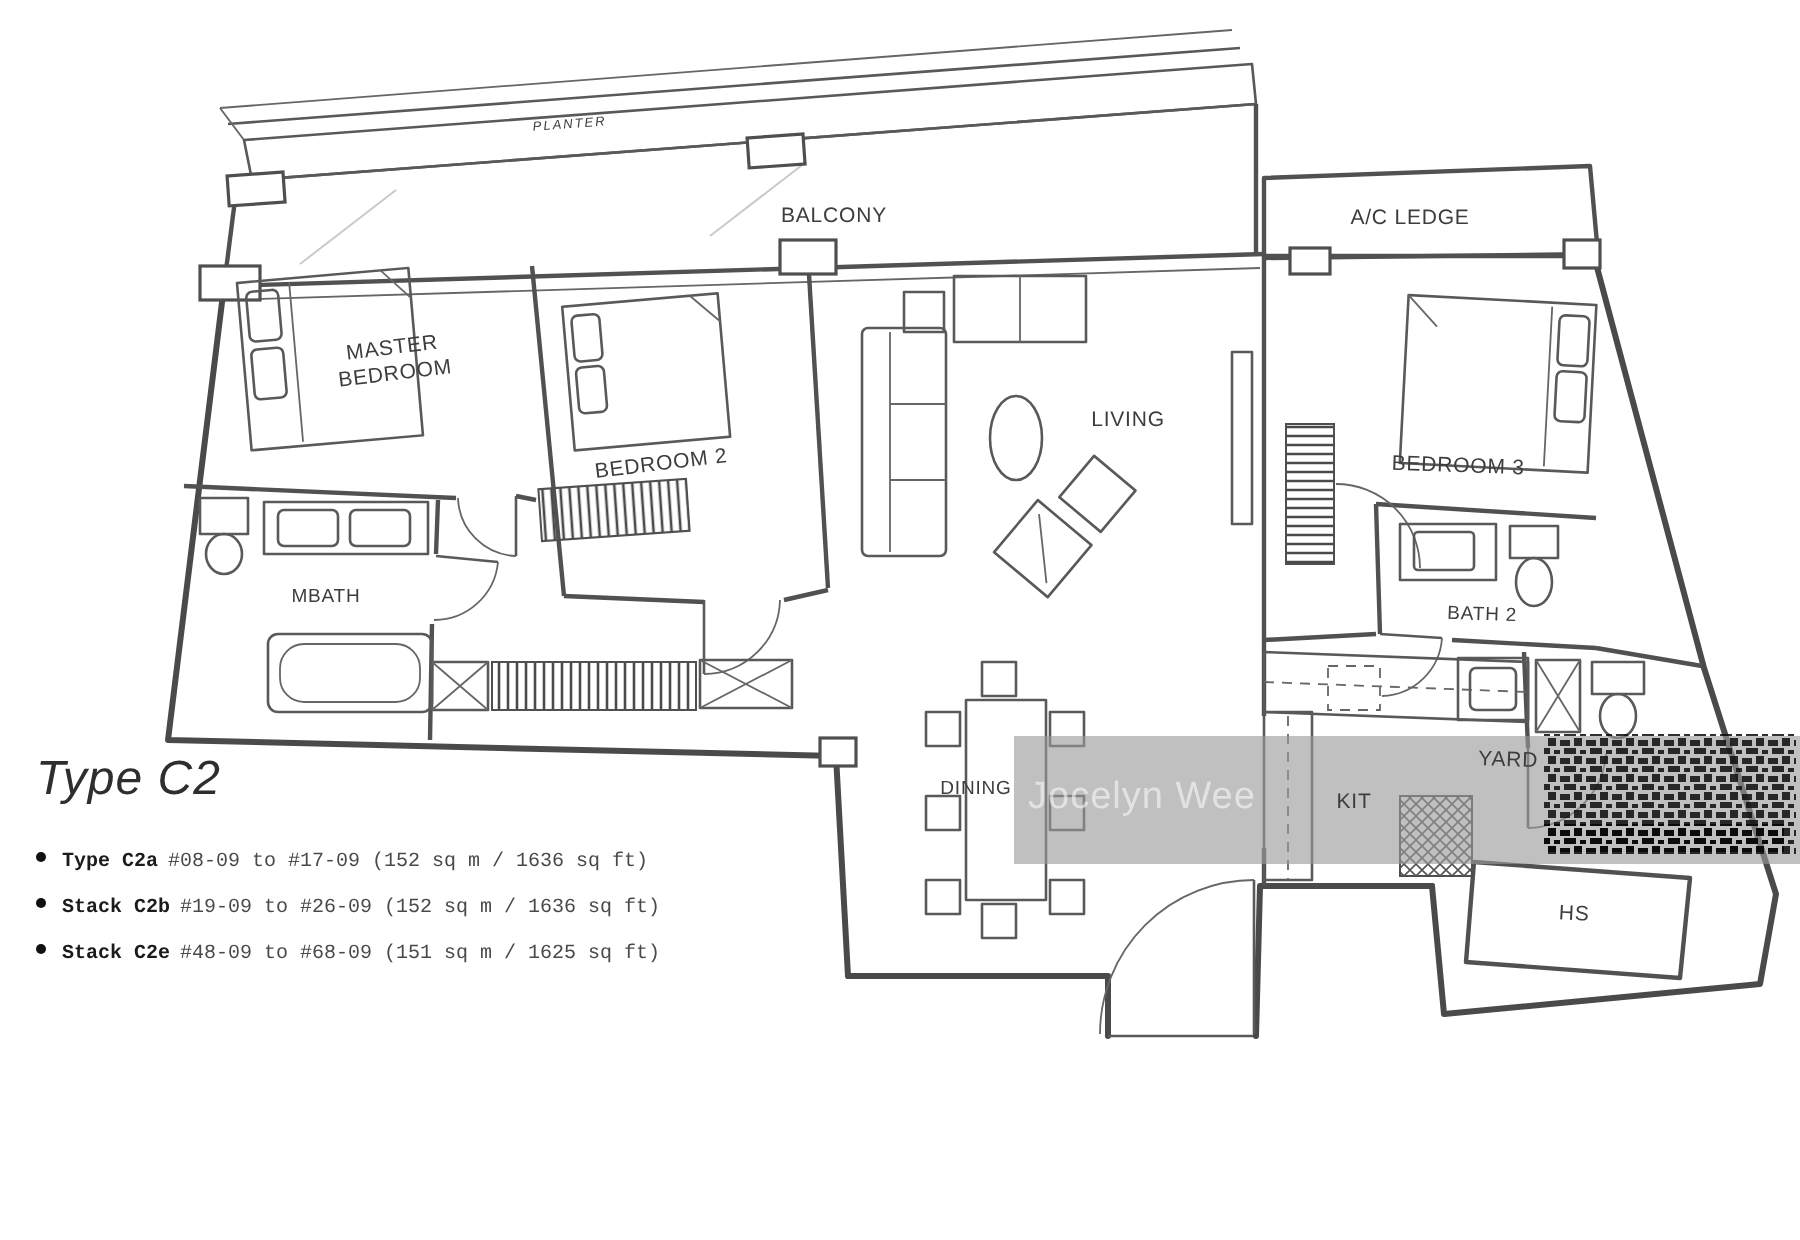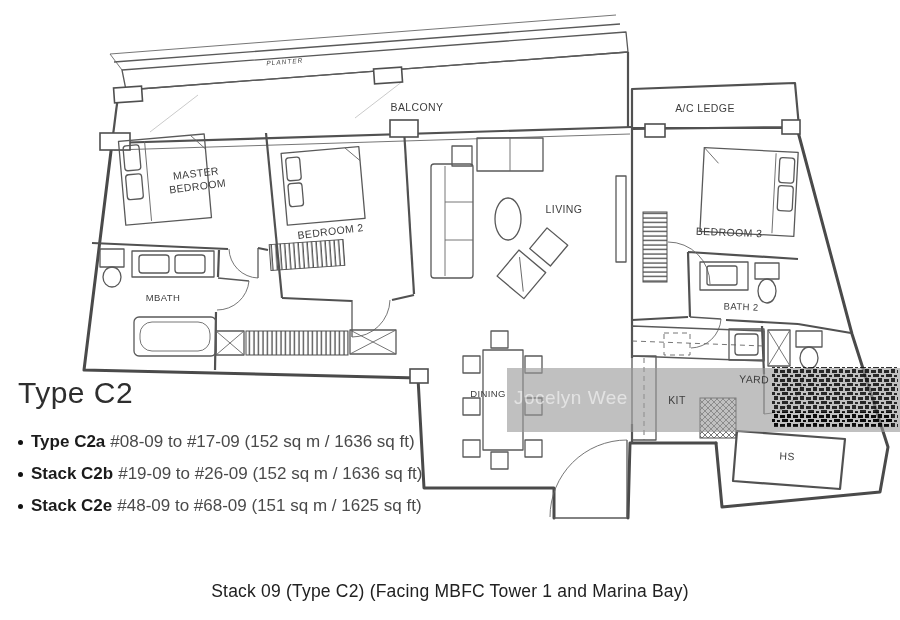--- a/index.html
+++ b/index.html
@@ -15,23 +15,23 @@
   .col{fill:#fff;stroke:#4f4f4f;stroke-width:1.6;}
   .shade{stroke:#8a8a8a;stroke-width:1;opacity:.45;}
   .plan-label{font-family:"Liberation Sans",sans-serif;font-size:10.5px;fill:#3d3d3d;
               letter-spacing:.4px;text-anchor:middle;}
   .plan-label.sm{font-size:9.5px;}
   .plan-label.xs{font-size:6.5px;letter-spacing:1px;font-style:italic;}
   .wm-name{font-family:"Liberation Sans",sans-serif;font-size:19px;fill:#ffffff;opacity:.55;
            letter-spacing:.5px;}
   
   .legend{position:absolute;left:18px;top:376px;width:420px;}
-  .legend h1{margin:0 0 22px 0;font-size:30px;font-weight:400;color:#2e2e2e;letter-spacing:.5px;}
+  .legend h1{margin:0 0 22px 0;font-size:24px;font-weight:400;color:#2e2e2e;letter-spacing:.5px;font-style:italic;}
   .legend ul{list-style:none;margin:0;padding:0;}
-  .legend li{font-size:17px;color:#4a4a4a;margin-bottom:12px;white-space:nowrap;}
+  .legend li{font-size:10px;color:#4a4a4a;margin-bottom:12px;white-space:nowrap;font-family:Liberation Mono, monospace;}
   .legend .dot{display:inline-block;width:5px;height:5px;border-radius:50%;
                background:#111;margin-right:8px;vertical-align:2px;}
   .legend .nm{font-weight:bold;color:#1b1b1b;margin-right:5px;}
   .caption{position:absolute;top:581px;left:0;width:100%;text-align:center;
            font-size:17.5px;color:#212121;letter-spacing:.2px;}
 </style>
 </head>
 <body>
 
 <div id="stage">
@@ -246,15 +246,14 @@
 
 <div class="legend">
   <h1>Type C2</h1>
   <ul>
     <li><span class="dot"></span><span class="nm">Type C2a</span><span class="dt">#08-09 to #17-09 (152 sq m / 1636 sq ft)</span></li>
     <li><span class="dot"></span><span class="nm">Stack C2b</span><span class="dt">#19-09 to #26-09 (152 sq m / 1636 sq ft)</span></li>
     <li><span class="dot"></span><span class="nm">Stack C2e</span><span class="dt">#48-09 to #68-09 (151 sq m / 1625 sq ft)</span></li>
   </ul>
 </div>
 
-<div class="caption">Stack 09 (Type C2) (Facing MBFC Tower 1 and Marina Bay)</div>
 
 </div>
 
 </body></html>

